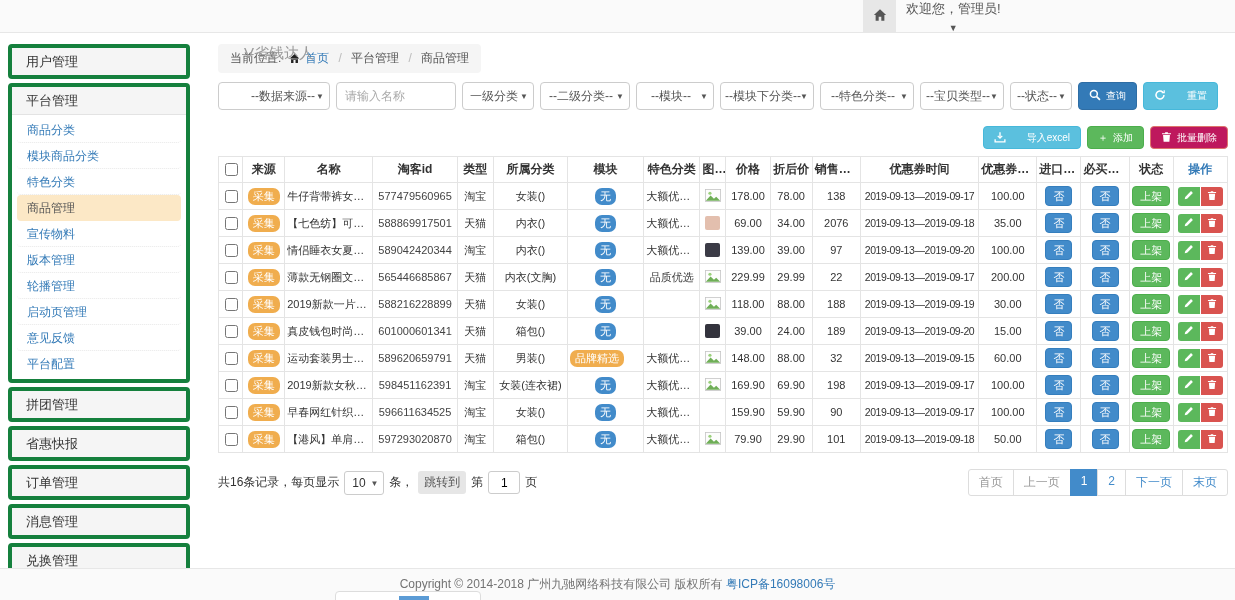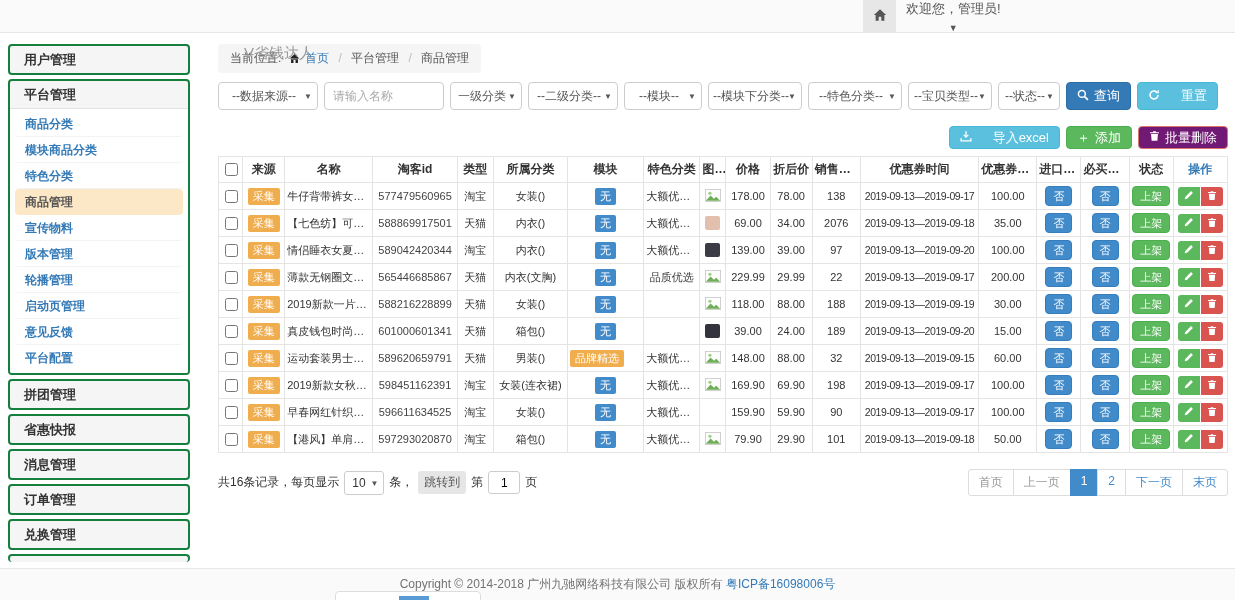--- a/index.html
+++ b/index.html
@@ -10,59 +10,59 @@
   }
   
   .topbar { position:absolute; top:0; left:0; right:0; height:33px; background:#fafafa; border-bottom:1px solid #e7e7e7; z-index:4; }
   .brand { position:absolute; left:244px; top:8px; font-size:15px; color:#9a9a9a;margin-top:36px; }
   .home-box { position:absolute; left:863px; top:0; width:33px; height:32px; background:#e7e7e7; display:flex; align-items:center; justify-content:center; color:#555; cursor:pointer; }
   .welcome { position:absolute; left:906px; top:0; height:32px; display:flex; align-items:center; gap:5px; color:#555; font-size:13px; cursor:pointer;flex-direction:column; }
   .caret-glyph { font-size:9px; color:#555; }
   
   .sidebar { position:absolute; left:8px; top:44px; width:182px; z-index:2; }
   .sidebar-title { color:#337ab7; font-size:15px; font-weight:bold; padding:10px 12px 11px; }
-  .side-group { background:#f5f5f5; border:2px solid #15803d; border-radius:4px; margin-bottom:4px; overflow:hidden;font-weight:bold; }
+  .side-group { background:#f5f5f5; border:4px solid #15803d; border-radius:4px; margin-bottom:4px; overflow:hidden; }
   .side-group-head { padding:0 14px; height:27px; line-height:27px; font-size:13px; color:#333; cursor:pointer; }
   .side-sub { background:#fff; border-top:1px solid #e3e3e3; padding:2px 5px; }
   .side-link { display:block; height:26px; line-height:26px; padding:0 10px; color:#337ab7; font-size:12px; border-bottom:1px dotted #e8e8e8; text-decoration:none; cursor:pointer; border-radius:4px; }
   .side-link:last-child { border-bottom:none; }
   .side-link.active { background:#fce8c6; color:#555; border-bottom-color:transparent; }
   .side-group.clipped { height:8px; border-bottom:none; }
   
   .main { position:absolute; left:218px; top:44px; width:1010px; z-index:1; }
   .breadcrumb { display:inline-block; background:#f5f5f5; border-radius:4px; padding:6px 12px; font-size:12px; color:#555; }
   .bc-home { color:#222; vertical-align:-2px; margin:0 2px 0 4px; }
   .bc-link { color:#337ab7; text-decoration:none; cursor:pointer; }
   .bc-sep { color:#bbb; margin:0 6px; }
   
   .filter-row { margin-top:9px; display:flex; gap:6px; align-items:center; }
   .f-select { position:relative; height:28px; border:1px solid #ccc; border-radius:4px; background:#fff; display:flex; align-items:center; justify-content:center; padding:0 14px 0 6px; color:#555; cursor:pointer; white-space:nowrap; overflow:hidden; }
   .f-caret { position:absolute; right:5px; top:9px; font-size:8px; color:#555; }
   .f-input { height:28px; border:1px solid #ccc; border-radius:4px; padding:0 8px; font-size:12px; color:#555; font-family:inherit; }
   .f-input::placeholder { color:#aaa; }
-  .filter-row > :nth-child(1){width:100px;} .filter-row > :nth-child(2){width:120px;}
+  .filter-row > :nth-child(1){width:112px;justify-content:flex-end;} .filter-row > :nth-child(2){width:120px;}
   .filter-row > :nth-child(3){width:72px;}  .filter-row > :nth-child(4){width:90px;}
   .filter-row > :nth-child(5){width:78px;}  .filter-row > :nth-child(6){width:94px;}
   .filter-row > :nth-child(7){width:94px;}  .filter-row > :nth-child(8){width:84px;}
   .filter-row > :nth-child(9){width:62px;}
-  .btn { display:inline-flex; align-items:center; justify-content:center; gap:5px; border:none; border-radius:4px; color:#fff; font-size:13px; padding:0 10px; height:28px; cursor:pointer; font-family:inherit; white-space:nowrap; }
+  .btn { display:inline-flex; align-items:center; justify-content:center; gap:5px; border:none; border-radius:4px; color:#fff; font-size:10px; padding:0 10px; height:28px; cursor:pointer; font-family:inherit; white-space:nowrap; }
   .btn-primary { background:#337ab7; border:1px solid #2e6da4; }
   .btn-info { background:#5bc0de; border:1px solid #46b8da;gap:21px; }
   .btn-success { background:#5cb85c; border:1px solid #4cae4c; }
-  .btn-danger-light { background:#701a75; border:1px solid #dd746b; }
+  .btn-danger-light { background:#be185d; border:1px solid #dd746b; }
   .toolbar { margin-top:16px; display:flex; justify-content:flex-end; gap:6px; }
   .toolbar .btn { height:23px; }
   
   .grid { margin-top:7px; width:100%; border-collapse:collapse; table-layout:fixed; font-size:11px; }
   .grid th, .grid td { border:1px solid #e4e4e4; text-align:center; padding:3px 2px; height:20px; overflow:hidden; white-space:nowrap; text-overflow:ellipsis; }
   .grid th { font-weight:bold; color:#333; font-size:12px; background:#fff; }
   .grid th.op-head { color:#337ab7; }
   .id-cell { font-size:11px; color:#444; }
   .date-cell { font-size:10.5px; letter-spacing:-0.4px; }
-  .badge { display:inline-block; border-radius:2px; color:#fff; padding:1px 5px; font-size:11px; line-height:15px; }
+  .badge { display:inline-block; border-radius:7px; color:#fff; padding:1px 5px; font-size:11px; line-height:15px; }
   .badge-orange { background:#f0ad4e; }
   .badge-blue { background:#428bca; }
   .module-text { margin-left:2px; }
   .mini-btn { display:inline-block; border-radius:4px; color:#fff; padding:2px 7px; font-size:11px; line-height:14px; cursor:pointer; border:1px solid transparent; }
   .mini-blue { background:#428bca; border-color:#357ebd; }
   .mini-green { background:#5cb85c; border-color:#4cae4c; }
   .op-group { display:inline-flex; vertical-align:middle; }
   .opbtn { display:inline-flex; align-items:center; justify-content:center; width:22px; height:19px; color:#fff; cursor:pointer; }
   .opbtn.edit { background:#5cb85c; border-radius:3px 0 0 3px; }
   .opbtn.del { background:#d9534f; border-radius:0 3px 3px 0; margin-left:1px; }
@@ -124,24 +124,24 @@
           <a class="side-link">平台配置</a>
         </div>
       </div>
       <div class="side-group">
         <div class="side-group-head">拼团管理</div>
       </div>
       <div class="side-group">
         <div class="side-group-head">省惠快报</div>
       </div>
       <div class="side-group">
+        <div class="side-group-head">订单管理</div>
+      </div>
+      <div class="side-group">
         <div class="side-group-head">消息管理</div>
-      </div>
-      <div class="side-group">
-        <div class="side-group-head">订单管理</div>
       </div>
       <div class="side-group">
         <div class="side-group-head">兑换管理</div>
       </div>
       <div class="side-group clipped">
         <div class="side-group-head">统计管理</div>
       </div>
     </div>
 </div>
 

